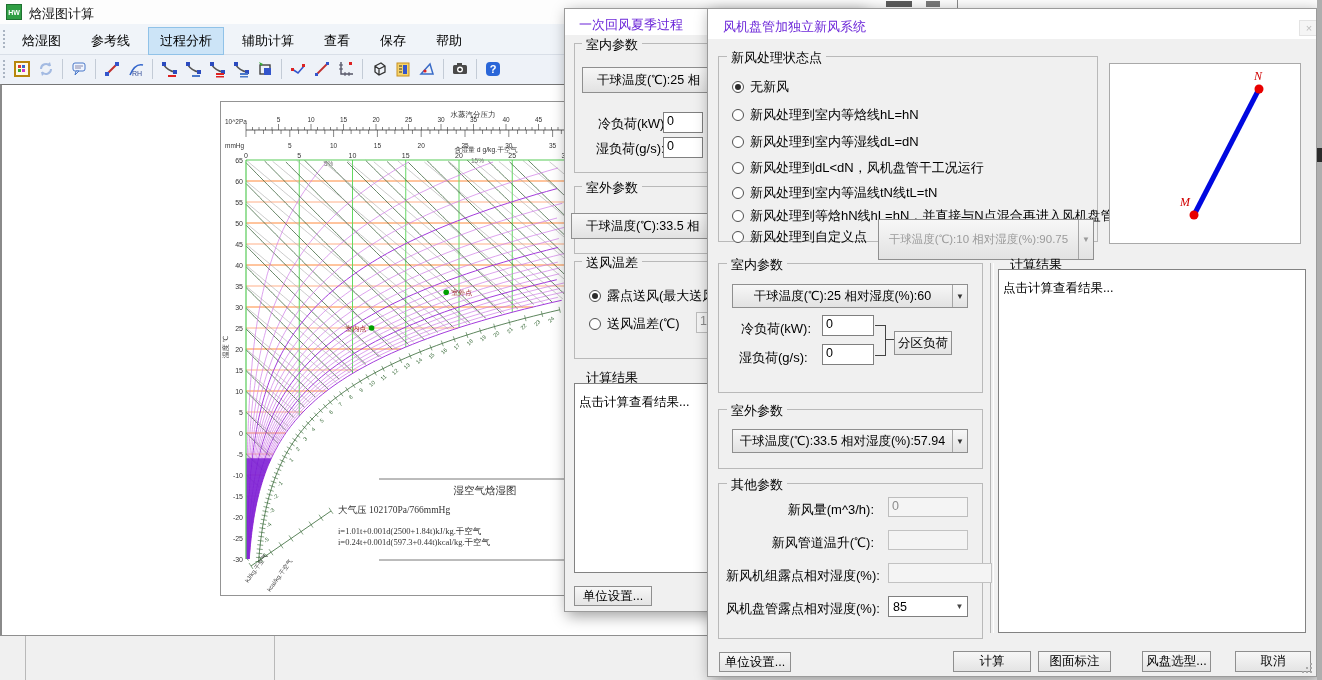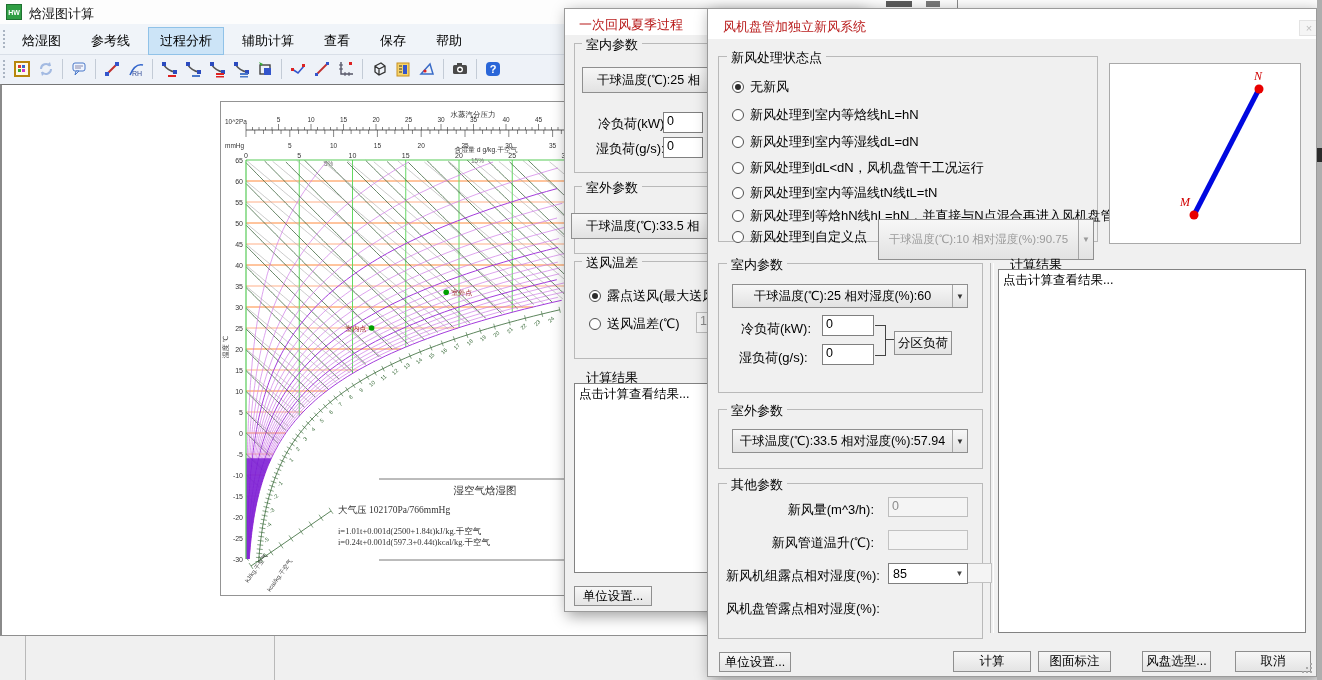--- a/index.html
+++ b/index.html
@@ -23,21 +23,21 @@
   
   .canvas{position:absolute;left:0;top:84px;width:1322px;height:551px;background:#ffffff;
           border-top:1px solid #767676;border-left:2px solid #8a8a8a;box-sizing:border-box;}
   .chart-page{position:absolute;left:218px;top:16px;width:347px;height:493px;background:#fff;border:1px solid #949494;}
   
   .statusbar{position:absolute;left:0;top:635px;width:1322px;height:45px;background:#f0f0f0;border-top:1px solid #8f8f8f;box-sizing:border-box;}
   .sb-sep{position:absolute;top:0;width:1px;height:45px;background:#b9b9b9;}
   
   .dialog{position:absolute;background:#f0f0f0;border:1px solid #9b9b9b;box-shadow:3px 4px 14px rgba(0,0,0,.38);box-sizing:border-box;overflow:hidden;}
   .dlg-titlebar{position:absolute;left:0;top:0;width:100%;background:#ffffff;}
-  .dlg-title{position:absolute;font-size:13px;color:#b91c1c;white-space:nowrap;}
+  .dlg-title{position:absolute;font-size:13px;color:#6d28d9;white-space:nowrap;}
   .dlg-close{position:absolute;width:20px;height:16px;background:#f5f5f5;border:1px solid #e3e3e3;
              color:#bdbdbd;font-size:11px;line-height:14px;text-align:center;box-sizing:border-box;}
   .groupbox{position:absolute;border:1px solid #b9b9b9;box-sizing:border-box;}
   .grouplabel{position:absolute;background:#f0f0f0;padding:0 4px;white-space:nowrap;}
   .lbl{position:absolute;white-space:nowrap;}
   .lbl.right{text-align:right;}
   .win-btn{position:absolute;background:linear-gradient(#f7f7f7,#e4e4e4);border:1px solid #8f8f8f;
            font-size:12.5px;text-align:center;box-sizing:border-box;white-space:nowrap;overflow:hidden;cursor:default;}
   .state-btn{position:absolute;background:linear-gradient(#f7f7f7,#e2e2e2);border:1px solid #8f8f8f;box-sizing:border-box;
              display:flex;align-items:center;white-space:nowrap;overflow:hidden;cursor:default;}
@@ -48,21 +48,21 @@
   .textinput{position:absolute;background:#fff;border:1px solid #7f7f7f;box-sizing:border-box;font-size:12.5px;padding:1px 3px;overflow:hidden;}
   .textinput.disabled{background:#f4f4f4;color:#8c8c8c;border-color:#bdbdbd;}
   .combo{position:absolute;background:#fff;border:1px solid #7f7f7f;box-sizing:border-box;display:flex;align-items:center;overflow:hidden;}
   .combo .cb-val{flex:1;font-size:12.5px;padding:0 4px;}
   .combo .cb-arrow{width:15px;text-align:center;font-size:8px;color:#444;}
   .combo.disabled{background:#f4f4f4;border-color:#c2c2c2;}
   .combo.disabled .cb-val,.combo.disabled .cb-arrow{color:#a5a5a5;margin-top:41px;}
   .radio-row{position:absolute;display:flex;align-items:center;gap:6px;white-space:nowrap;}
   .radio{width:12px;height:12px;border:1px solid #4f4f4f;border-radius:50%;background:#fff;position:relative;flex:0 0 auto;box-sizing:border-box;}
   .radio.sel::after{content:"";position:absolute;left:2px;top:2px;right:2px;bottom:2px;border-radius:50%;background:#2c2c2c;}
-  .sunken{position:absolute;background:#fff;border:1px solid #828282;box-sizing:border-box;padding:2px 4px;font-size:12.5px;overflow:hidden;}
+  .sunken{position:absolute;background:#fff;border:1px solid #828282;box-sizing:border-box;padding:10px 4px;font-size:12.5px;overflow:hidden;}
   .vsep{position:absolute;width:2px;border-left:1px solid #b5b5b5;border-right:1px solid #fdfdfd;}
   .grip{position:absolute;width:12px;height:12px;}
   .grip i{position:absolute;width:2px;height:2px;background:#a9a9a9;}
   .diagram-panel{position:absolute;background:#fff;border:1px solid #a9a9a9;box-sizing:border-box;}
   .top-mark{position:absolute;background:#5c5c5c;}
   .right-strip{position:absolute;right:0;top:0;width:5px;height:680px;background:#aeaeae;z-index:40;}
   .right-strip .dk{position:absolute;left:0;top:148px;width:5px;height:14px;background:#2b2b2b;}
 </style>
 </head>
 <body>
@@ -747,21 +747,21 @@
       <span class="cb-arrow">▼</span>
     </div>
 
     <div class="lbl right" style="left:18px;top:558px;width:148px">新风机组露点相对湿度(%):</div>
     <div class="combo disabled" style="left:180px;top:554px;width:104px;height:20px">
       <span class="cb-val">90</span>
       <span class="cb-arrow">▼</span>
     </div>
 
     <div class="lbl right" style="left:18px;top:591px;width:148px">风机盘管露点相对湿度(%):</div>
-    <div class="combo" style="left:180px;top:554px;width:80px;height:21px">
+    <div class="combo" style="left:180px;top:587px;width:80px;height:21px">
       <span class="cb-val">85</span>
       <span class="cb-arrow">▼</span>
     </div>
 
     <div class="win-btn" style="left:11px;top:643px;width:72px;height:20px;line-height:18px">单位设置...</div>
     <div class="win-btn" style="left:245px;top:642px;width:78px;height:21px;line-height:19px">计算</div>
     <div class="win-btn" style="left:330px;top:642px;width:73px;height:21px;line-height:19px">图面标注</div>
     <div class="win-btn" style="left:434px;top:642px;width:69px;height:21px;line-height:19px">风盘选型...</div>
     <div class="win-btn" style="left:527px;top:642px;width:76px;height:21px;line-height:19px">取消</div>
 

